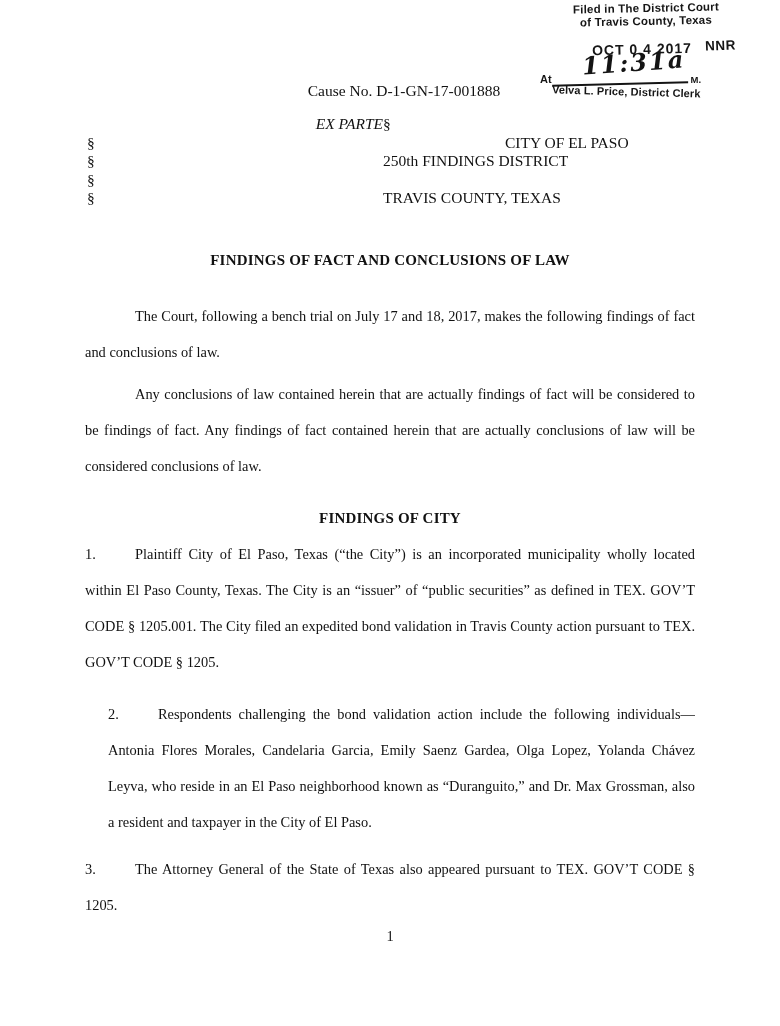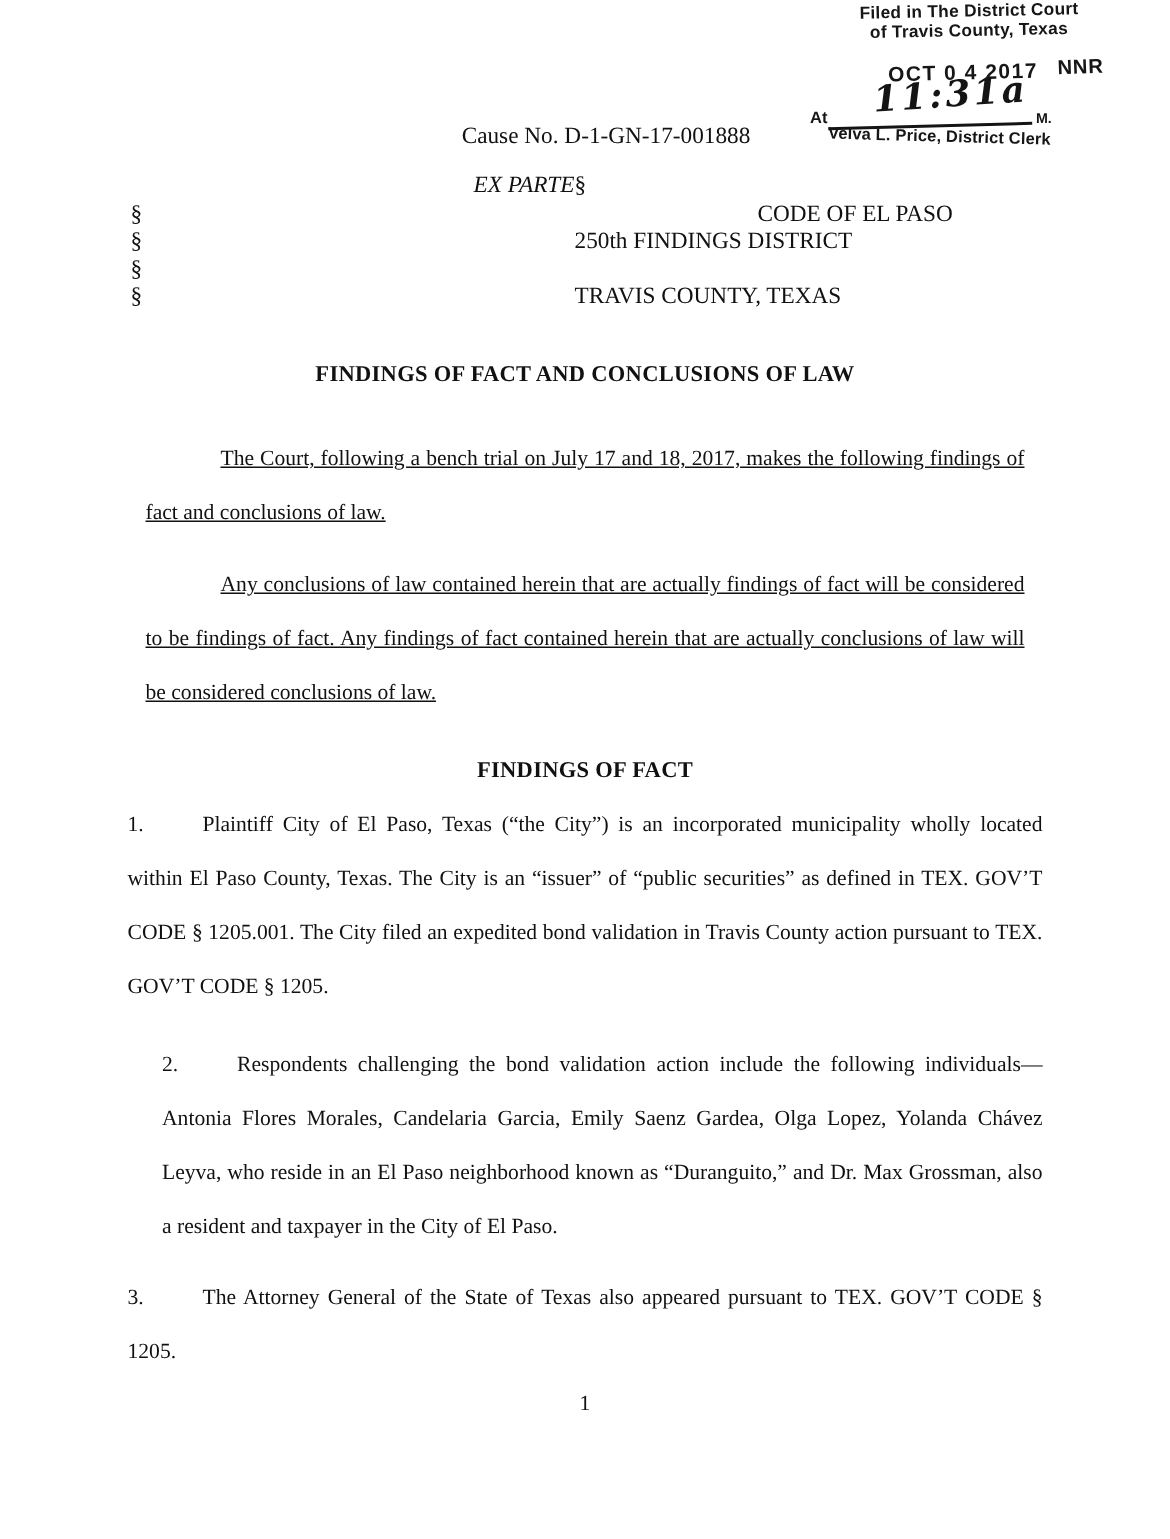--- a/index.html
+++ b/index.html
@@ -122,35 +122,35 @@
     grid-auto-rows: 18.6px;
     font-size: 15.5px;
     line-height: 18.6px;
   }
   .caption .cell { white-space: nowrap; }
   .caption .party-ex-parte { font-style: italic; text-align: right; }
 
   
   .body-text {
     position: absolute;
-    top: 232px;
+    top: 242px;
     left: 85px;
     width: 610px;
     font-size: 14.4px;
     line-height: 36px;
     text-align: justify;
   }
   .doc-title {
     font-weight: bold;
     text-align: center;
     font-size: 15px;
     line-height: 36px;
     letter-spacing: 0.2px;
   }
-  .para { margin: 12px; text-indent: 50px; text-decoration: underline; }
+  .para { margin: 0; text-indent: 50px; }
   .para.p-first { margin-top: 20px; }
   .para.p-second { margin-top: 6px; }
   .findings-heading {
     margin-top: 16px;
     font-weight: bold;
     text-align: center;
     font-size: 15px;
     line-height: 36px;
     letter-spacing: 0.2px;
   }
@@ -195,40 +195,40 @@
   <div class="cause-line">Cause No. D-1-GN-17-001888</div>
 
   <div class="caption">
     <div class="cell party-ex-parte">EX PARTE</div>
     <div class="cell">§</div>
 
     <div class="cell"></div>
     <div class="cell">§</div>
     <div class="cell"></div>
 
-    <div class="cell">CODE OF EL PASO</div>
+    <div class="cell">CITY OF EL PASO</div>
     <div class="cell">§</div>
     <div class="cell">250th FINDINGS DISTRICT</div>
 
     <div class="cell"></div>
     <div class="cell">§</div>
     <div class="cell"></div>
 
     <div class="cell"></div>
     <div class="cell">§</div>
     <div class="cell">TRAVIS COUNTY, TEXAS</div>
   </div>
 
   <div class="body-text">
     <div class="doc-title">FINDINGS OF FACT AND CONCLUSIONS OF LAW</div>
 
     <p class="para p-first">The Court, following a bench trial on July 17 and 18, 2017, makes the following findings of fact and conclusions of law.</p>
     <p class="para p-second">Any conclusions of law contained herein that are actually findings of fact will be considered to be findings of fact.  Any findings of fact contained herein that are actually conclusions of law will be considered conclusions of law.</p>
 
-    <div class="findings-heading">FINDINGS OF FACT</div>
+    <div class="findings-heading">FINDINGS OF CITY</div>
 
     <p class="finding f1"><span class="fnum">1.</span><span>Plaintiff City of El Paso, Texas (“the City”) is an incorporated municipality wholly located within El Paso County, Texas.  The City is an “issuer” of “public securities” as defined in TEX. GOV’T CODE § 1205.001.  The City filed an expedited bond validation in Travis County action pursuant to TEX. GOV’T CODE § 1205.</span></p>
 
     <p class="finding f2"><span class="fnum">2.</span><span>Respondents challenging the bond validation action include the following individuals—Antonia Flores Morales, Candelaria Garcia, Emily Saenz Gardea, Olga Lopez, Yolanda Chávez Leyva, who reside in an El Paso neighborhood known as “Duranguito,” and Dr. Max Grossman, also a resident and taxpayer in the City of El Paso.</span></p>
 
     <p class="finding f3"><span class="fnum">3.</span><span>The Attorney General of the State of Texas also appeared pursuant to TEX. GOV’T CODE § 1205.</span></p>
   </div>
 
   <div class="page-number">1</div>
 

